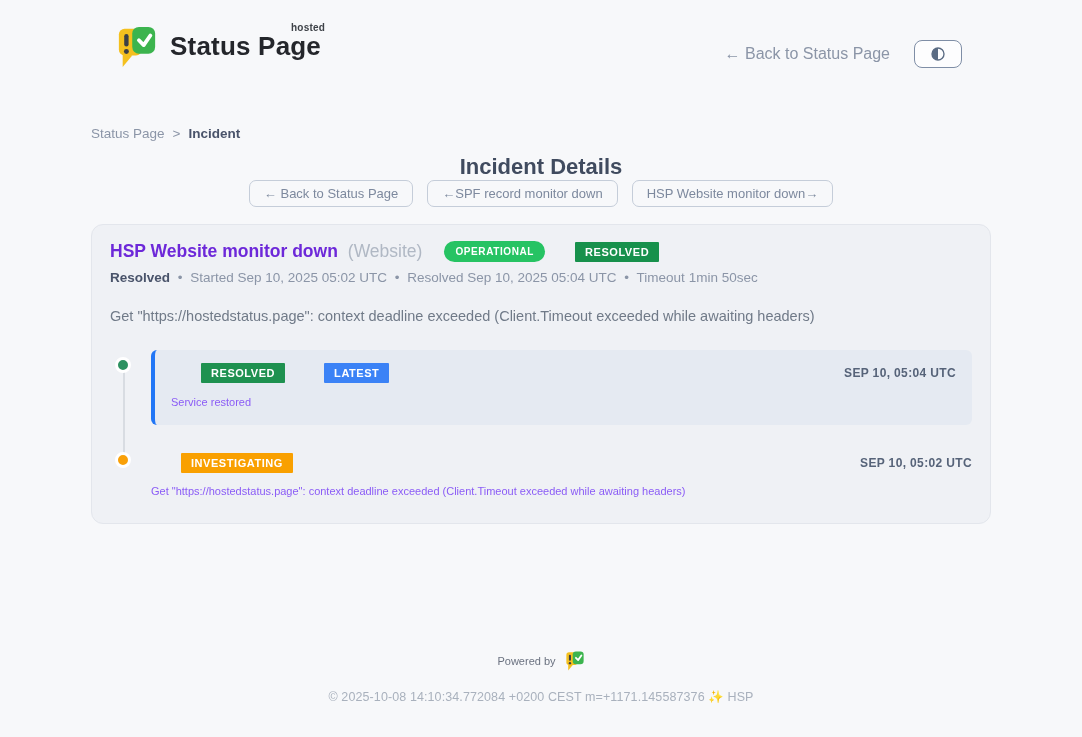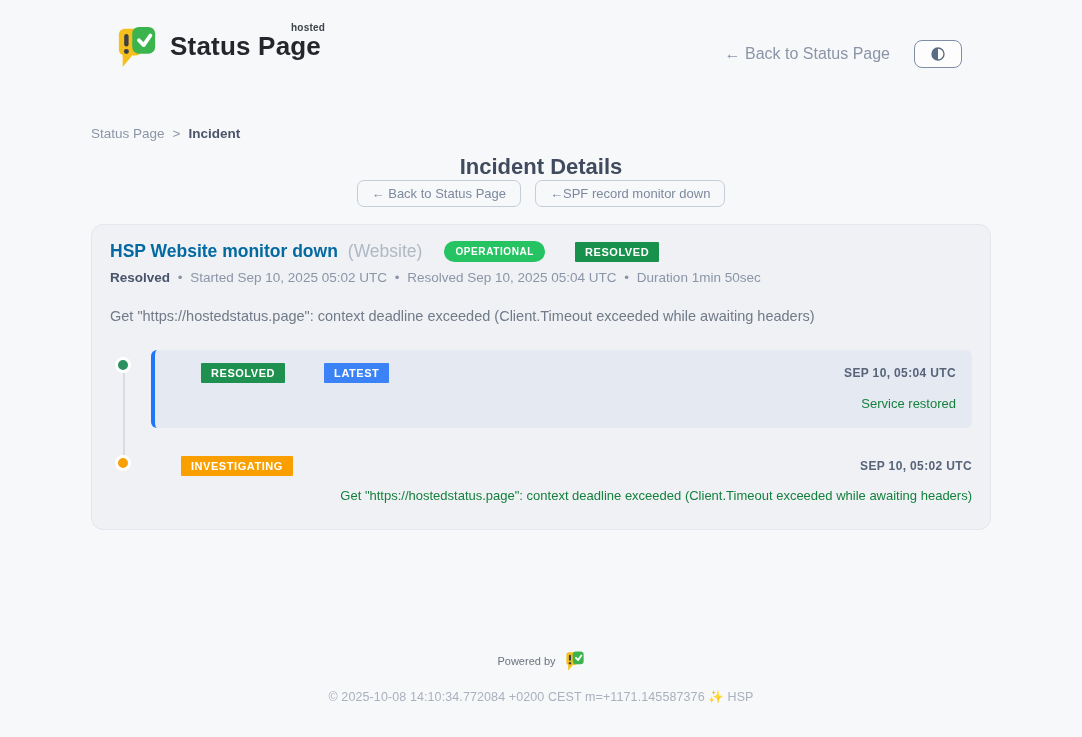--- a/index.html
+++ b/index.html
@@ -38,21 +38,21 @@
     color: #7d899e; font-size: 13px; font-family: "Liberation Sans", sans-serif;
     padding: 5px 14px; cursor: pointer; white-space: nowrap;
   }
 
   
   .card {
     background: #eff1f5; border: 1px solid #e3e6ec; border-radius: 12px;
     padding: 16px 18px 26px;
   }
   .card-title-row { display: flex; align-items: center; }
-  .incident-title { font-size: 17.5px; font-weight: 700; color: #0369a1; }
+  .incident-title { font-size: 17.5px; font-weight: 700; color: #6d28d9; }
   .incident-component { font-size: 17.5px; font-weight: 400; color: #b0b8c4; margin-left: 10px; }
   .title-badges { display: flex; align-items: center; margin-left: 22px; }
   .badge { color: #fff; font-weight: 700; display: inline-block; }
   .badge-pill { font-size: 10px; letter-spacing: 0.06em; padding: 5px 11px; border-radius: 999px; }
   .badge-rect { font-size: 11px; letter-spacing: 0.05em; padding: 4px 10px; border-radius: 1px; margin-left: 30px; }
   .meta-row { margin-top: 8px; font-size: 13.5px; color: #8b95a7; }
   .meta-row .meta-component { color: #49536a; font-weight: 700; }
   .meta-sep { margin: 0 4px; }
   .incident-desc { margin-top: 23px; font-size: 14.5px; color: #707a88; }
 
@@ -65,21 +65,21 @@
     border: 3px solid #ffffff; background: #2c9160;
   }
   .tl-entry-1 .tl-dot { top: 7px; }
   .tl-entry-2 .tl-dot { top: -1px; }
   .tl-box {
     background: #e5eaf2; border-left: 4px solid #2176f6; border-radius: 6px;
     padding: 13px 16px 17px;
   }
   .tl-badge-row { display: flex; align-items: center; gap: 9px; }
   .tl-timestamp { margin-left: auto; font-size: 12px; font-weight: 600; color: #566379; letter-spacing: 0.03em; }
-  .tl-message { margin-top: 13px; font-size: 13px; color: #15803d; text-align: right; }
+  .tl-message { margin-top: 13px; font-size: 11px; color: #8b5cf6; }
   .tl-entry-2 { margin-top: 28px; }
   .tl-entry-2 .tl-message { margin-top: 12px; }
 
   
   .footer { position: absolute; left: 0; right: 0; top: 650px; text-align: center; }
   .powered-row { display: flex; align-items: center; justify-content: center; gap: 9px; font-size: 11px; color: #6b7280; }
   .copyright { margin-top: 18px; font-size: 12.5px; color: #a9b1bd; letter-spacing: 0.1px; }
 </style>
 </head>
 <body>
@@ -120,20 +120,21 @@
     <span>Status Page</span>
     <span>&gt;</span>
     <span class="current">Incident</span>
   </div>
 
   <div class="title-row">
     <h1 class="page-title">Incident Details</h1>
     <div class="nav-buttons">
       <button class="nav-btn">← Back to Status Page</button>
       <button class="nav-btn">←SPF record monitor down</button>
+      <button class="nav-btn">HSP Website monitor down→</button>
     </div>
   </div>
 
   <div class="card">
 
     <div class="card-title-row">
       <span class="incident-title">HSP Website monitor down</span>
       <span class="incident-component">(Website)</span>
       <span class="title-badges">
         <span class="badge badge-pill" style="background-color: rgb(38, 195, 99);">OPERATIONAL</span>
@@ -141,21 +142,21 @@
       </span>
     </div>
 
     <div class="meta-row">
       <span class="meta-component">Resolved</span>
       <span class="meta-sep">•</span>
       <span>Started Sep 10, 2025 05:02 UTC</span>
       <span class="meta-sep">•</span>
       <span>Resolved Sep 10, 2025 05:04 UTC</span>
       <span class="meta-sep">•</span>
-      <span>Duration 1min 50sec</span>
+      <span>Timeout 1min 50sec</span>
     </div>
 
     <div class="incident-desc">Get "https://hostedstatus.page": context deadline exceeded (Client.Timeout exceeded while awaiting headers)</div>
 
     <div class="timeline">
       <div class="tl-line" style="height:92px;"></div>
 
       <div class="tl-entry tl-entry-1">
         <span class="tl-dot" style="background-color: rgb(44, 145, 96);"></span>
         <div class="tl-box">

